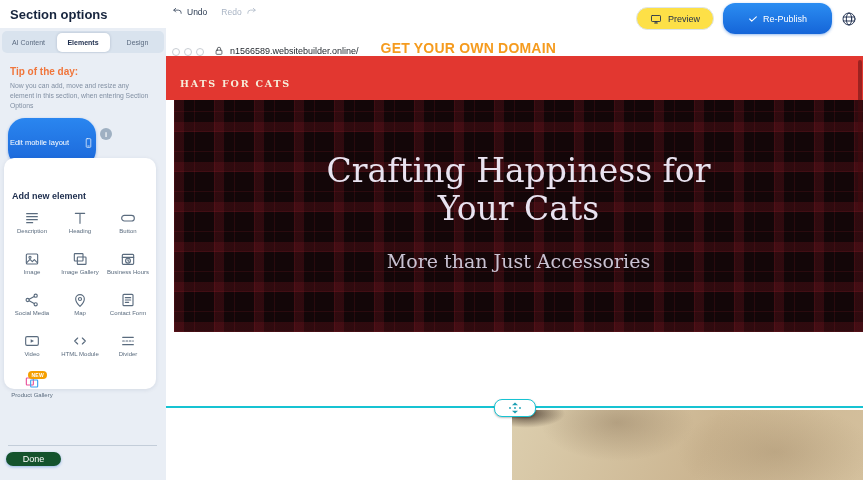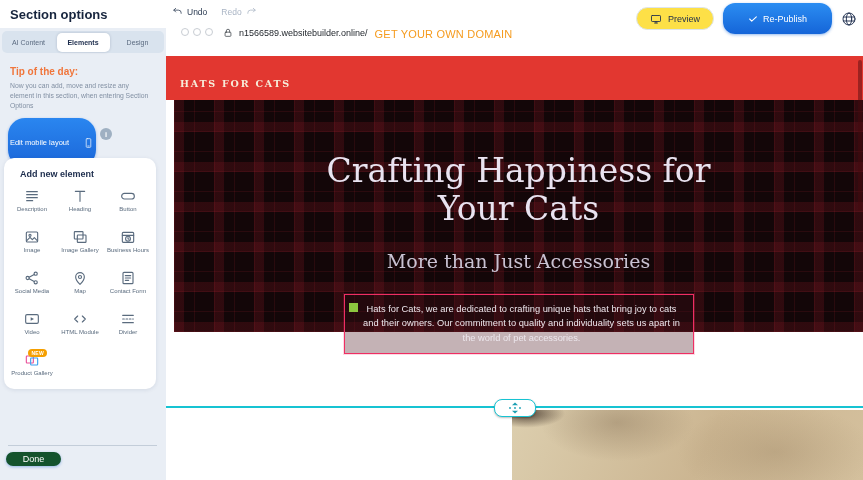--- a/index.html
+++ b/index.html
@@ -33,41 +33,41 @@
   .tip-title{color:#f0763c;font-weight:700;font-size:10px;}
   .tip-body{margin-top:4px;font-size:6.8px;color:#8290a3;line-height:1.5;}
   .edit-mobile{position:absolute;left:8px;top:90px;width:88px;height:49px;border-radius:17px;
       background:linear-gradient(180deg,#2a86f0,#1b66d8);color:#fff;display:flex;align-items:center;
       justify-content:center;gap:14px;font-size:7.5px;cursor:pointer;box-shadow:0 1px 3px rgba(27,102,216,.4);}
   .edit-mobile svg{width:11px;height:14px;stroke-width:1.5;}
   .info-dot{position:absolute;left:100px;top:100px;width:12px;height:12px;border-radius:50%;background:#9fb0c2;
       color:#fff;font-size:7.5px;font-weight:700;display:flex;align-items:center;justify-content:center;cursor:pointer;}
   .card{position:absolute;left:4px;top:130px;width:152px;height:231px;background:#fff;border-radius:10px;
       box-shadow:0 1px 4px rgba(20,40,80,.10);}
-  .card-title{padding:11px 0 3px 16px;font-size:9px;font-weight:700;color:#1c2c4c;}
+  .card-title{padding:11px 0 3px 8px;font-size:9px;font-weight:700;color:#1c2c4c;margin-top:22px;}
   .grid{display:grid;grid-template-columns:repeat(3,1fr);padding:2px 4px 0 4px;}
   .cell{position:relative;height:37px;display:flex;flex-direction:column;align-items:center;padding-top:4px;cursor:pointer;}
   .eicon{height:16px;display:flex;align-items:center;}
   .eicon svg{width:16px;height:16px;color:#5a6b7e;}
   .elabel{margin-top:2px;font-size:6px;color:#5a6b7e;text-align:center;line-height:1.15;max-width:44px;}
   .badge{position:absolute;top:1px;right:9px;background:#f59f00;color:#fff;font-size:5px;font-weight:700;
       padding:1px 3px;border-radius:5px;letter-spacing:.3px;}
   .sb-divider{position:absolute;left:8px;right:9px;top:417px;height:1px;background:#c3cdd9;}
   .btn-done{position:absolute;left:6px;top:424px;width:55px;height:14px;border-radius:12px;background:#14532d;
       color:#fff;font-size:9px;display:flex;align-items:center;justify-content:center;cursor:pointer;
       box-shadow:0 1px 3px rgba(26,99,212,.4);}
 
   
   .browserbar{position:absolute;left:166px;top:28px;right:0;height:28px;background:#fff;display:flex;
-      align-items:flex-start;padding-left:15px;gap:4px;z-index:5;}
+      align-items:flex-end;padding-left:6px;gap:4px;z-index:5;}
   .dot{width:6px;height:6px;border-radius:50%;border:1px solid #c8cdd3;}
   .lock{margin-left:6px;color:#3a3f46;}
   .lock svg{width:10px;height:10px;stroke-width:1.8;}
   .url{font-size:9px;color:#24292f;margin-left:2px;}
-  .cta{font-size:11px;font-weight:400;color:#f59b1e;margin-left:3px;letter-spacing:.2px;cursor:pointer;}
+  .cta{font-size:14px;font-weight:700;color:#f59b1e;margin-left:18px;letter-spacing:.2px;cursor:pointer;}
 
   
   .site{position:absolute;left:166px;top:56px;right:0;bottom:0;background:#fff;overflow:hidden;}
   .site-header{position:absolute;left:0;top:0;right:0;height:44px;background:#e23730;display:flex;align-items:center;z-index:3;}
   .logo{margin-left:14px;font-family:"DejaVu Serif",serif;font-size:9.5px;font-weight:700;color:#f6ecd9;
       letter-spacing:1.8px;text-transform:uppercase;cursor:pointer;margin-top:11px;}
   .nav{margin-left:auto;margin-right:16px;display:flex;align-items:center;gap:17px;font-size:8px;color:rgba(255,255,255,.95);}
   .nav-item{position:relative;cursor:pointer;padding:3px 1px;}
   .nav-item.active::after{content:"";position:absolute;left:0;right:0;bottom:-4px;height:2px;background:#fff;}
   .nav-more{font-size:11px;line-height:8px;}
@@ -325,24 +325,20 @@
 
   <div class="site">
 
     <div class="site-header">
       <div class="logo">HATS FOR CATS</div>
     </div>
 
     <div class="hero">
       <div class="hero-heading">Crafting Happiness for Your Cats</div>
       <div class="hero-sub">More than Just Accessories</div>
-      <div class="hero-box">
-        <span class="green-handle"></span>
-        <span>Hats for Cats, we are dedicated to crafting unique hats that bring joy to cats and their owners. Our commitment to quality and individuality sets us apart in the world of pet accessories.</span>
-      </div>
     </div>
 
     <div class="guide-line"></div>
     <div class="guide-handle">
       <svg viewBox="0 0 16 12">
         <path d="M5 3.2L8 0.4l3 2.8z" fill="currentColor"></path>
         <path d="M5 8.8L8 11.6l3-2.8z" fill="currentColor"></path>
         <circle cx="3" cy="6" r="0.9" fill="currentColor"></circle>
         <circle cx="8" cy="6" r="0.9" fill="currentColor"></circle>
         <circle cx="13" cy="6" r="0.9" fill="currentColor"></circle>

